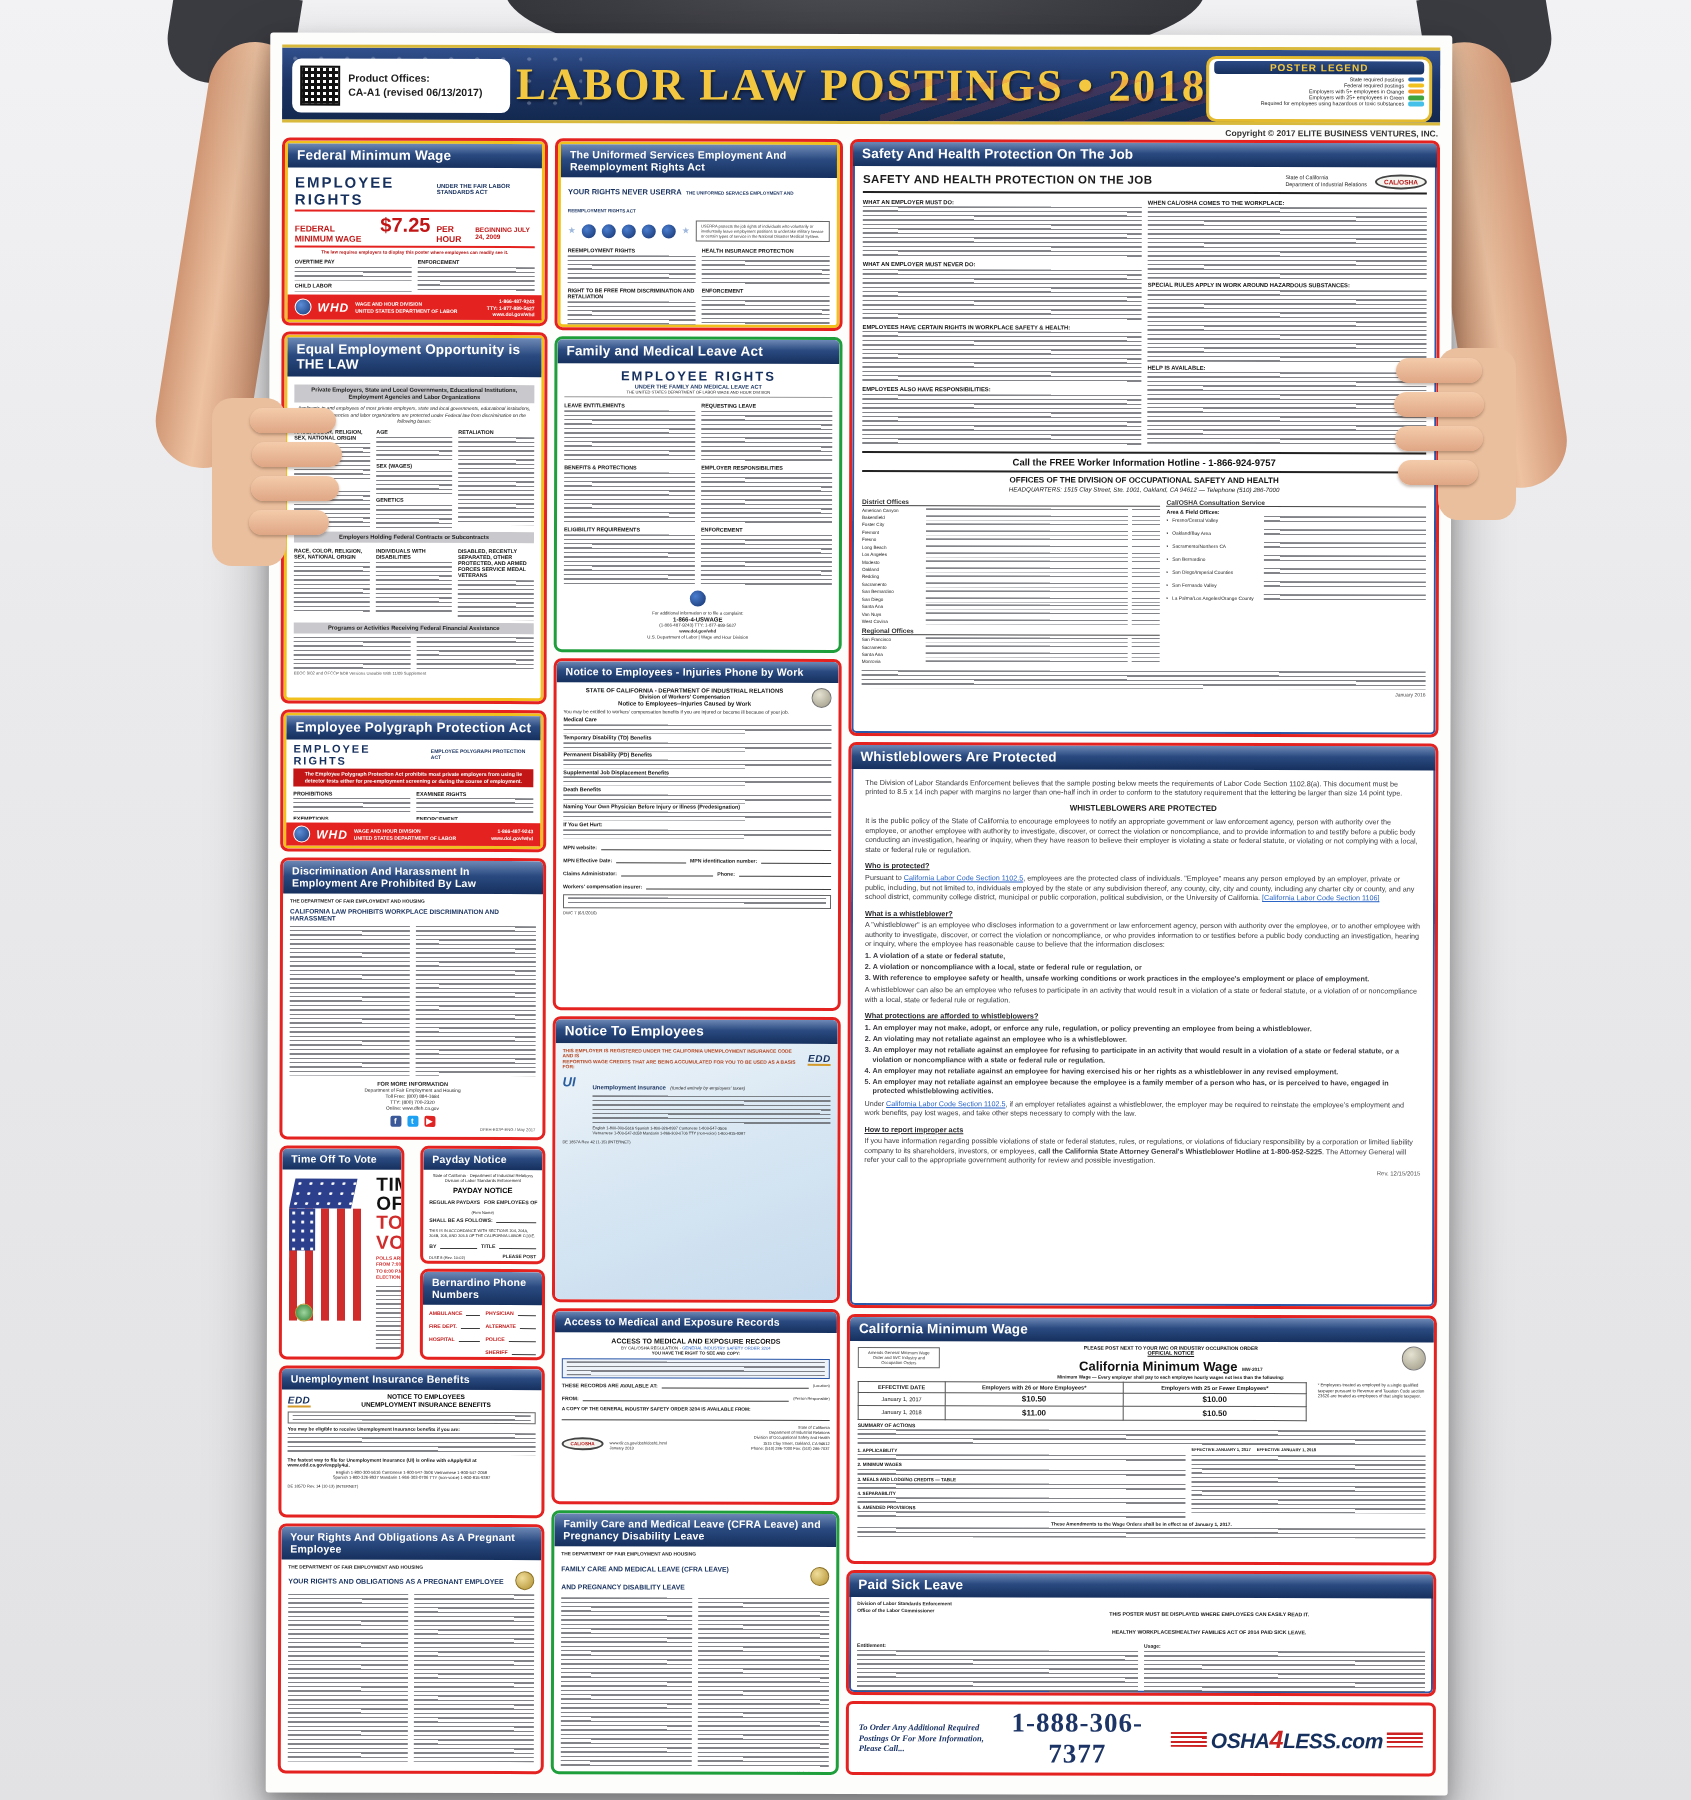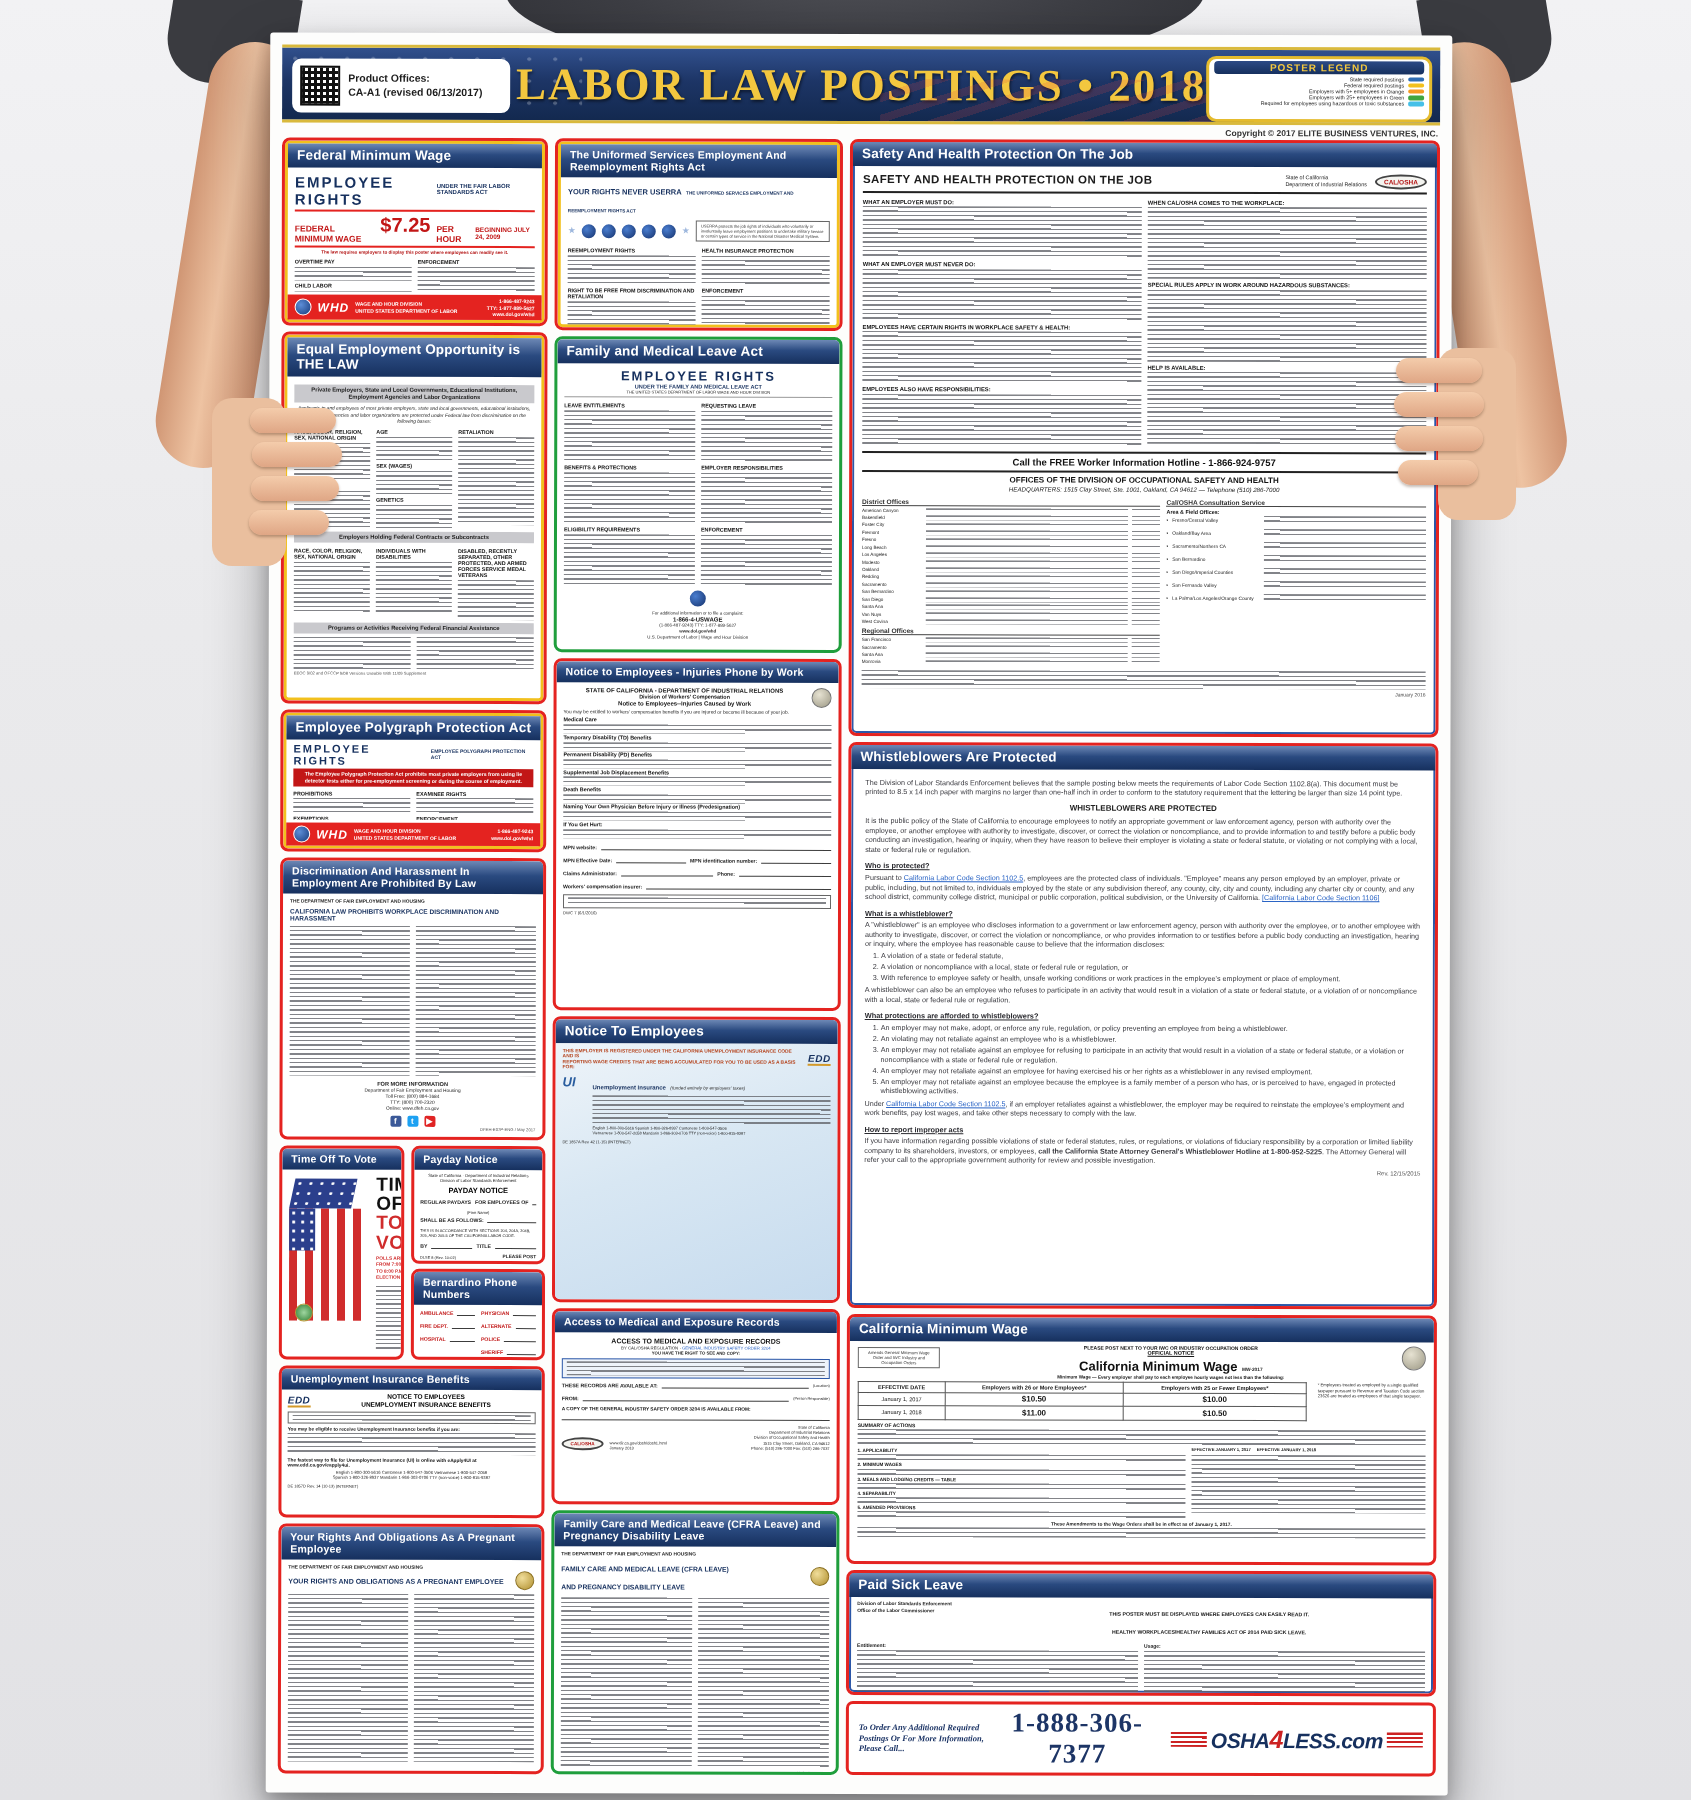--- a/index.html
+++ b/index.html
@@ -115,21 +115,21 @@
   .em-label{font-size:5.2px;font-weight:bold;color:#c21616;flex:0 0 auto;}
   
   .mw-table{border-collapse:collapse;width:100%;font-size:5.6px;color:#111;}
   .mw-table th,.mw-table td{border:1px solid #555;padding:1.5px 3px;text-align:center;line-height:1.2;}
   .mw-amt{font-size:8px;font-weight:bold;}
   
   .wh-body{font-size:7.2px;line-height:1.32;color:#3a3a40;padding:9px 14px;}
   .wh-title{font-weight:bold;text-align:center;font-size:8px;margin:6px 0 3px;color:#222;}
   .wh-h{font-weight:bold;text-decoration:underline;font-size:7.4px;margin:7px 0 2px;color:#2b2b30;}
   .wh-link{color:#2a64c5;text-decoration:underline;}
-  .wh-ol{margin:2px 0 3px 16px;padding:0;}
+  .wh-ol{margin:2px 0 3px 8px;padding:0;font-weight:bold;}
   .wh-ol li{margin-bottom:1.5px;}
   .wh-rev{text-align:right;font-size:6px;color:#555;margin-top:4px;}
   
   .sf-titlerow{display:flex;align-items:flex-start;gap:8px;border-bottom:2px solid #222;padding-bottom:3px;margin-bottom:3px;}
   .sf-title{font-size:11.5px;font-weight:bold;color:#1c1c1c;letter-spacing:.4px;}
   .sf-org{margin-left:auto;text-align:left;font-size:5.4px;color:#222;line-height:1.25;}
   .oshabadge{border:2px solid #444;border-radius:50%;padding:2px 7px;font-size:6.5px;font-weight:bold;
     color:#b31212;background:#f4f4f0;flex:0 0 auto;}
   .hotline{border-top:2px solid #222;border-bottom:2px solid #222;text-align:center;font-weight:bold;
     font-size:9.5px;padding:3px 0;margin:5px 0 3px;color:#111;}
@@ -389,21 +389,21 @@
               <div class="flexrow" style="justify-content:center;margin-top:3px">
                 <span class="soc" style="background:#3b5998">f</span>
                 <span class="soc" style="background:#1da1f2">t</span>
                 <span class="soc" style="background:#e02424">▶</span>
               </div>
             </div>
             <div class="tiny right" style="font-size:4.2px;color:#555">DFEH-E07P-ENG / May 2017</div>
           </div>
         </div>
 
-        <div style="height:214px;display:flex;gap:7px">
+        <div style="height:214px;display:flex;gap:16px">
           <div class="sec" style="width:47%">
             <div class="sh sm">Time Off To Vote</div>
             <div class="sb" style="display:flex;gap:5px">
               <div class="ballot">
                 <div class="b-lid"></div>
                 <div class="b-body"></div>
                 <div class="b-band"></div>
                 <div class="b-seal"></div>
               </div>
               <div>

